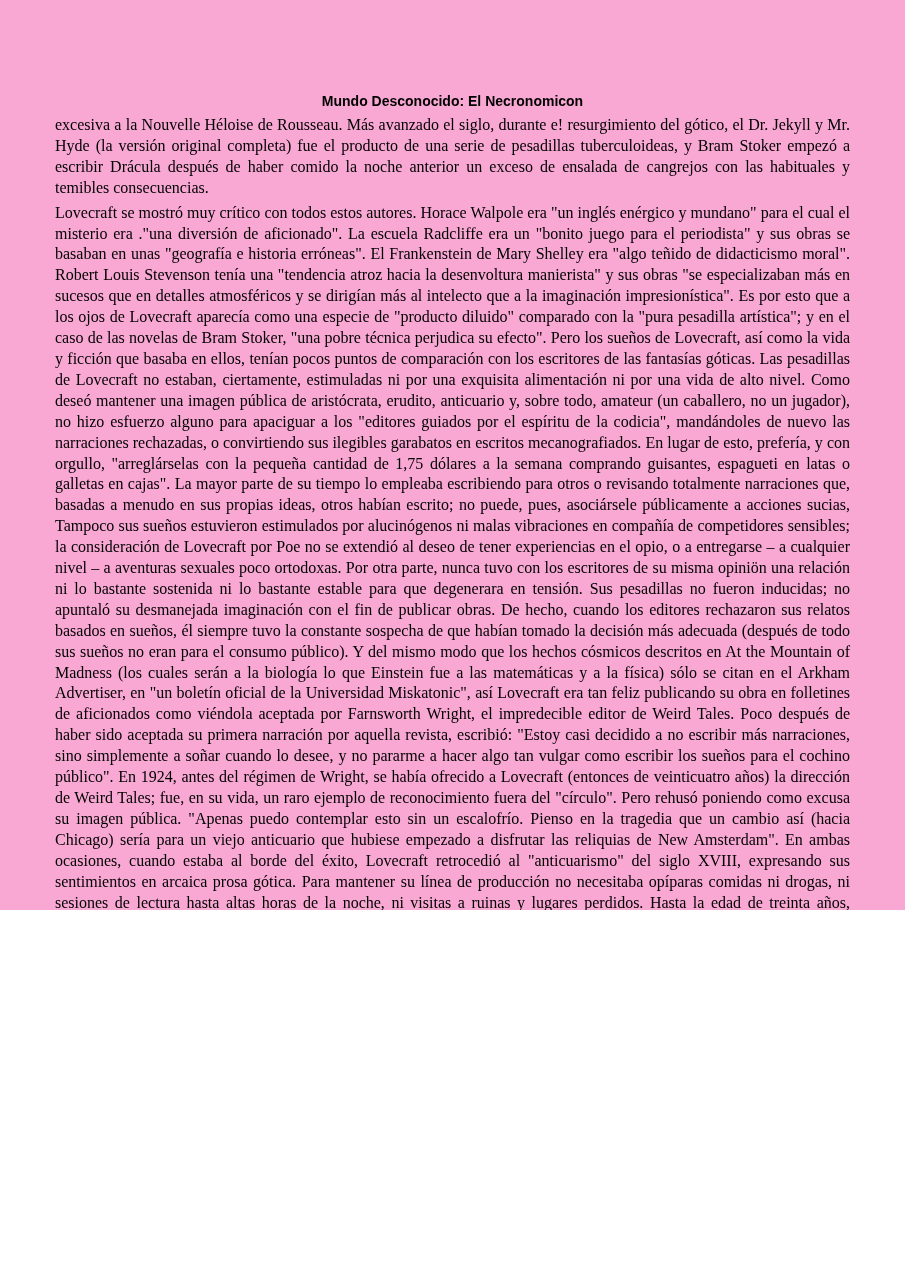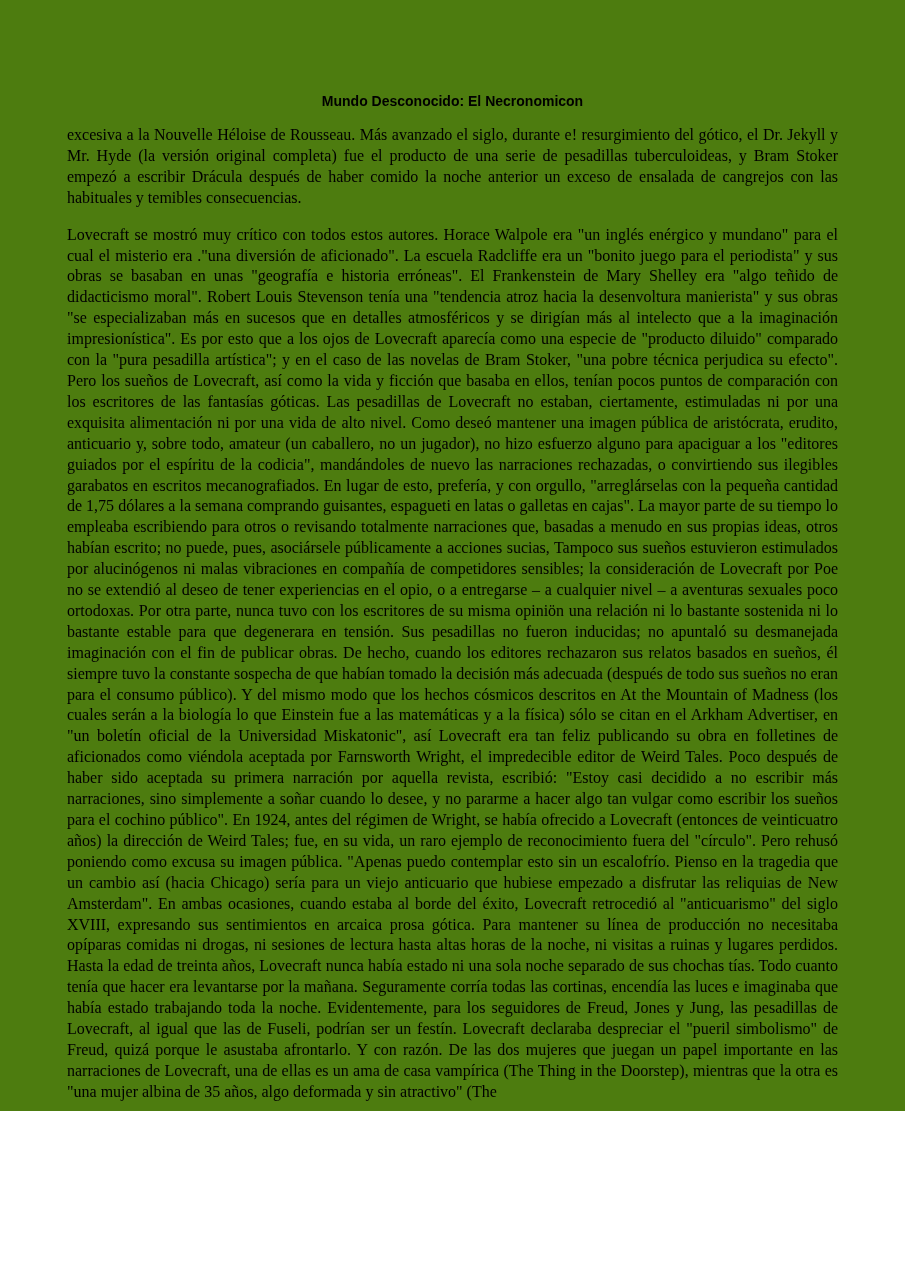--- a/index.html
+++ b/index.html
@@ -3,23 +3,23 @@
 <meta charset="utf-8">
 <style>
   html, body {
     margin: 0;
     padding: 0;
     background: #ffffff;
   }
   .page {
     position: relative;
     width: 905px;
-    height: 1111px;
+    height: 910px;
     box-sizing: border-box;
-    background: #4d7c0f;
+    background: #f9a8d4;
     padding: 93px 51px 0 51px;
     overflow: hidden;
     color: #000000;
   }
   .header-title {
     text-align: center;
     font-family: "Liberation Sans", sans-serif;
     font-weight: bold;
     font-size: 14px;
     line-height: 16px;
@@ -27,21 +27,21 @@
     color: #000000;
   }
   .body-text {
     font-family: "Liberation Serif", serif;
     font-size: 16px;
     line-height: 20.9px;
     text-align: justify;
     color: #000000;
   }
   .body-text p {
-    margin: 16px;
+    margin: 4px;
     padding: 0;
     font-family: Liberation Serif, serif;
   }
   .page-number {
     font-family: "Liberation Sans", sans-serif;
     font-weight: bold;
     font-size: 14px;
     margin-top: 5px;
     color: #000000;
   }

